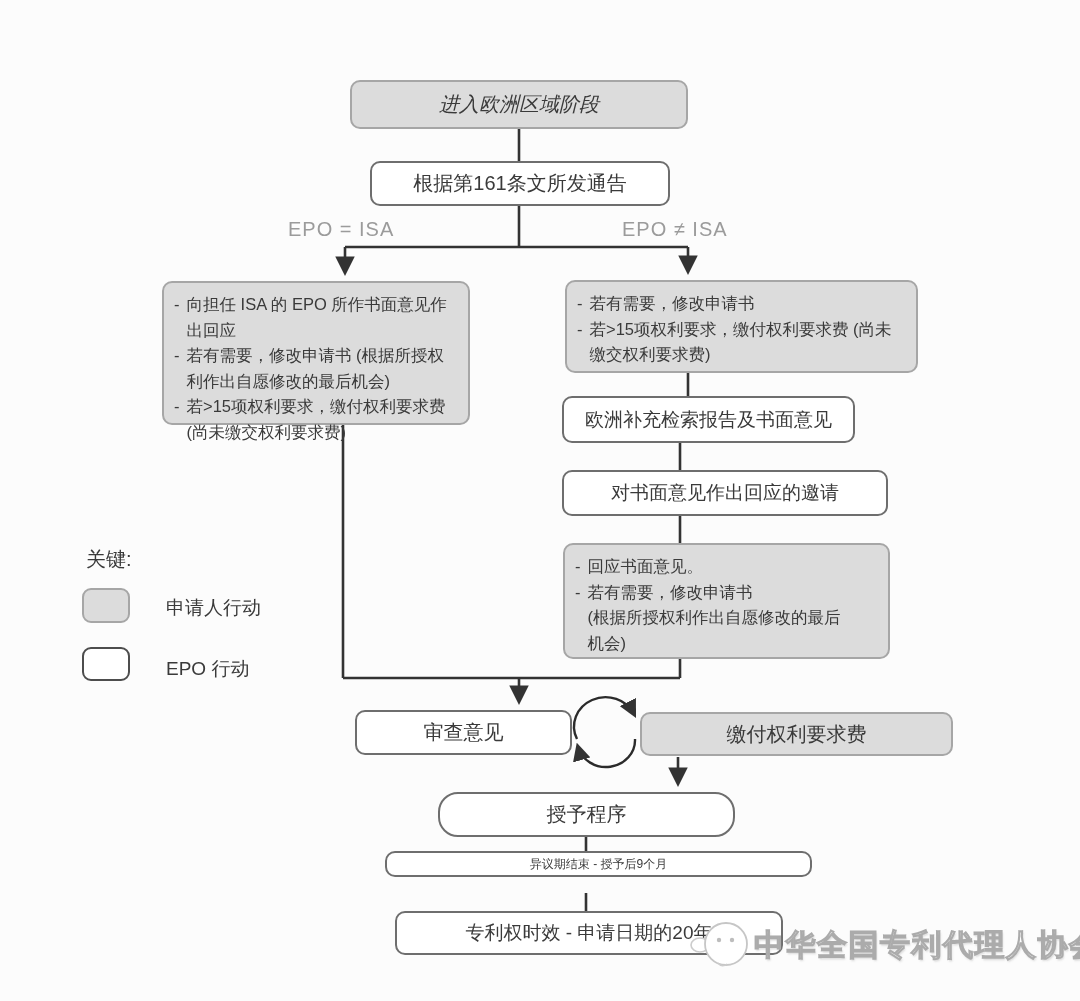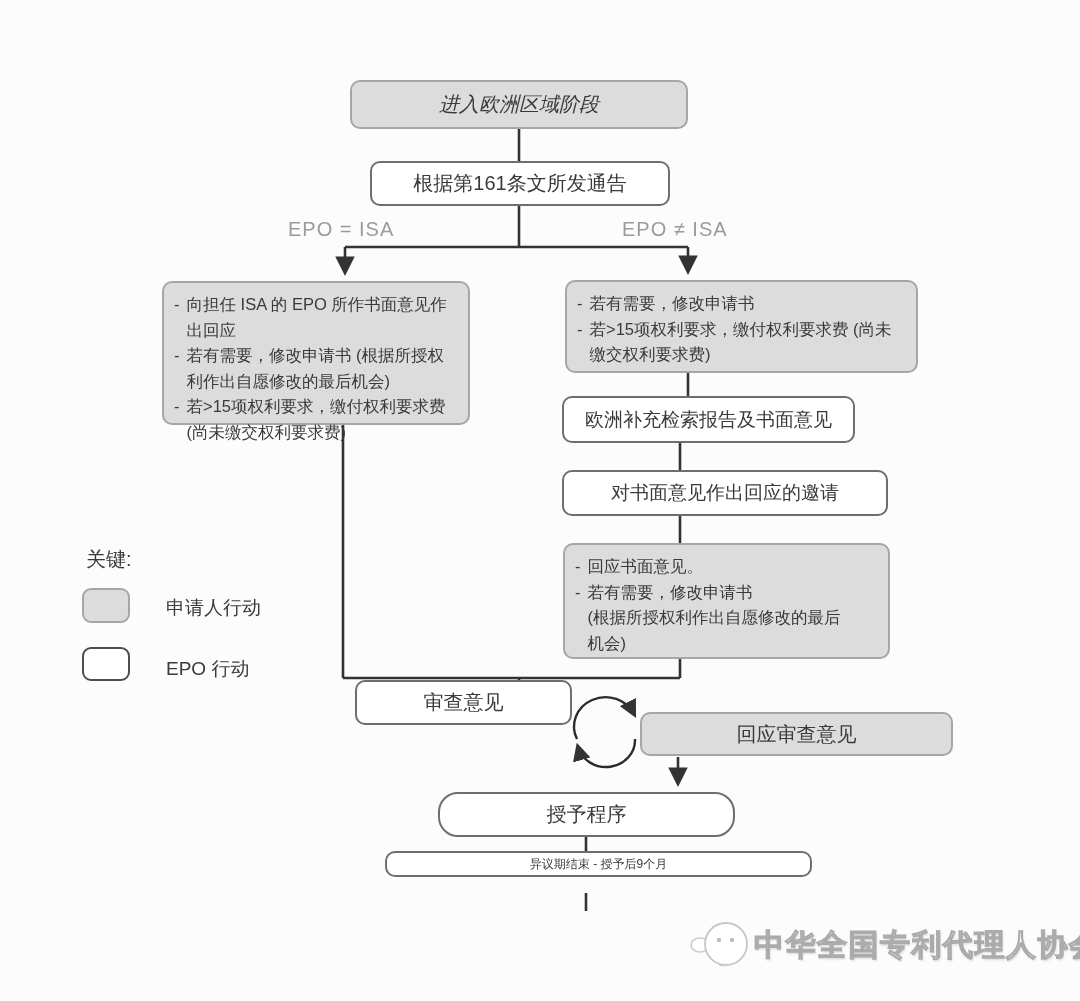--- a/index.html
+++ b/index.html
@@ -45,21 +45,21 @@
     margin-left:2px;white-space:nowrap;
   }
   
   #n-enter{left:350px;top:80px;width:338px;height:49px;font-style:italic;}
   #n-notice{left:370px;top:161px;width:300px;height:45px;}
   #n-left-actions{left:162px;top:281px;width:308px;height:144px;}
   #n-right-actions{left:565px;top:280px;width:353px;height:93px;}
   #n-search{left:562px;top:396px;width:293px;height:47px;font-size:19px;}
   #n-invite{left:562px;top:470px;width:326px;height:46px;font-size:19px;}
   #n-respond-wo{left:563px;top:543px;width:327px;height:116px;}
-  #n-exam{left:355px;top:680px;width:217px;height:45px;}
+  #n-exam{left:355px;top:710px;width:217px;height:45px;}
   #n-respond-exam{left:640px;top:712px;width:313px;height:44px;}
   #n-grant{left:438px;top:792px;width:297px;height:45px;border-radius:20px;}
   #n-opposition{left:385px;top:851px;width:427px;height:26px;font-size:12px;align-items:center;}
   #n-term{left:395px;top:911px;width:388px;height:44px;font-size:19px;}
   #lbl-eq{left:256px;top:218px;margin-left:32px;}
   #lbl-neq{left:622px;top:218px;}
 </style>
 </head>
 <body>
 
@@ -149,31 +149,34 @@
   <div class="swatch applicant-swatch"></div>
   <div class="legend-label l1">申请人行动</div>
   <div class="swatch epo-swatch"></div>
   <div class="legend-label l2">EPO 行动</div>
 
   <div class="node epo" id="n-exam">
     <span>审查意见</span>
   </div>
 
   <div class="node applicant" id="n-respond-exam">
-    <span>回应审查意见</span>
+    <span>缴付权利要求费</span>
   </div>
 
   <div class="node epo" id="n-grant">
     <span>授予程序</span>
   </div>
 
   <div class="node epo" id="n-opposition">
     <span>异议期结束 - 授予后9个月</span>
   </div>
 
+  <div class="node epo" id="n-term">
+    <span>专利权时效 - 申请日期的20年</span>
+  </div>
 
   <div class="watermark">
     <svg width="64" height="62" viewBox="0 0 64 62">
       <ellipse cx="12" cy="31" rx="9" ry="7" fill="#ffffff" stroke="#cccccc" stroke-width="1.6"></ellipse>
       <circle cx="38" cy="30" r="21" fill="#ffffff" stroke="#c6c6c6" stroke-width="1.8"></circle>
       <circle cx="31" cy="26" r="2.2" fill="#bdbdbd"></circle>
       <circle cx="44" cy="26" r="2.2" fill="#bdbdbd"></circle>
       <path d="M30 49 q 4 5 9 1" fill="none" stroke="#cccccc" stroke-width="1.6"></path>
     </svg>
     <span class="wm-text">中华全国专利代理人协会</span>

